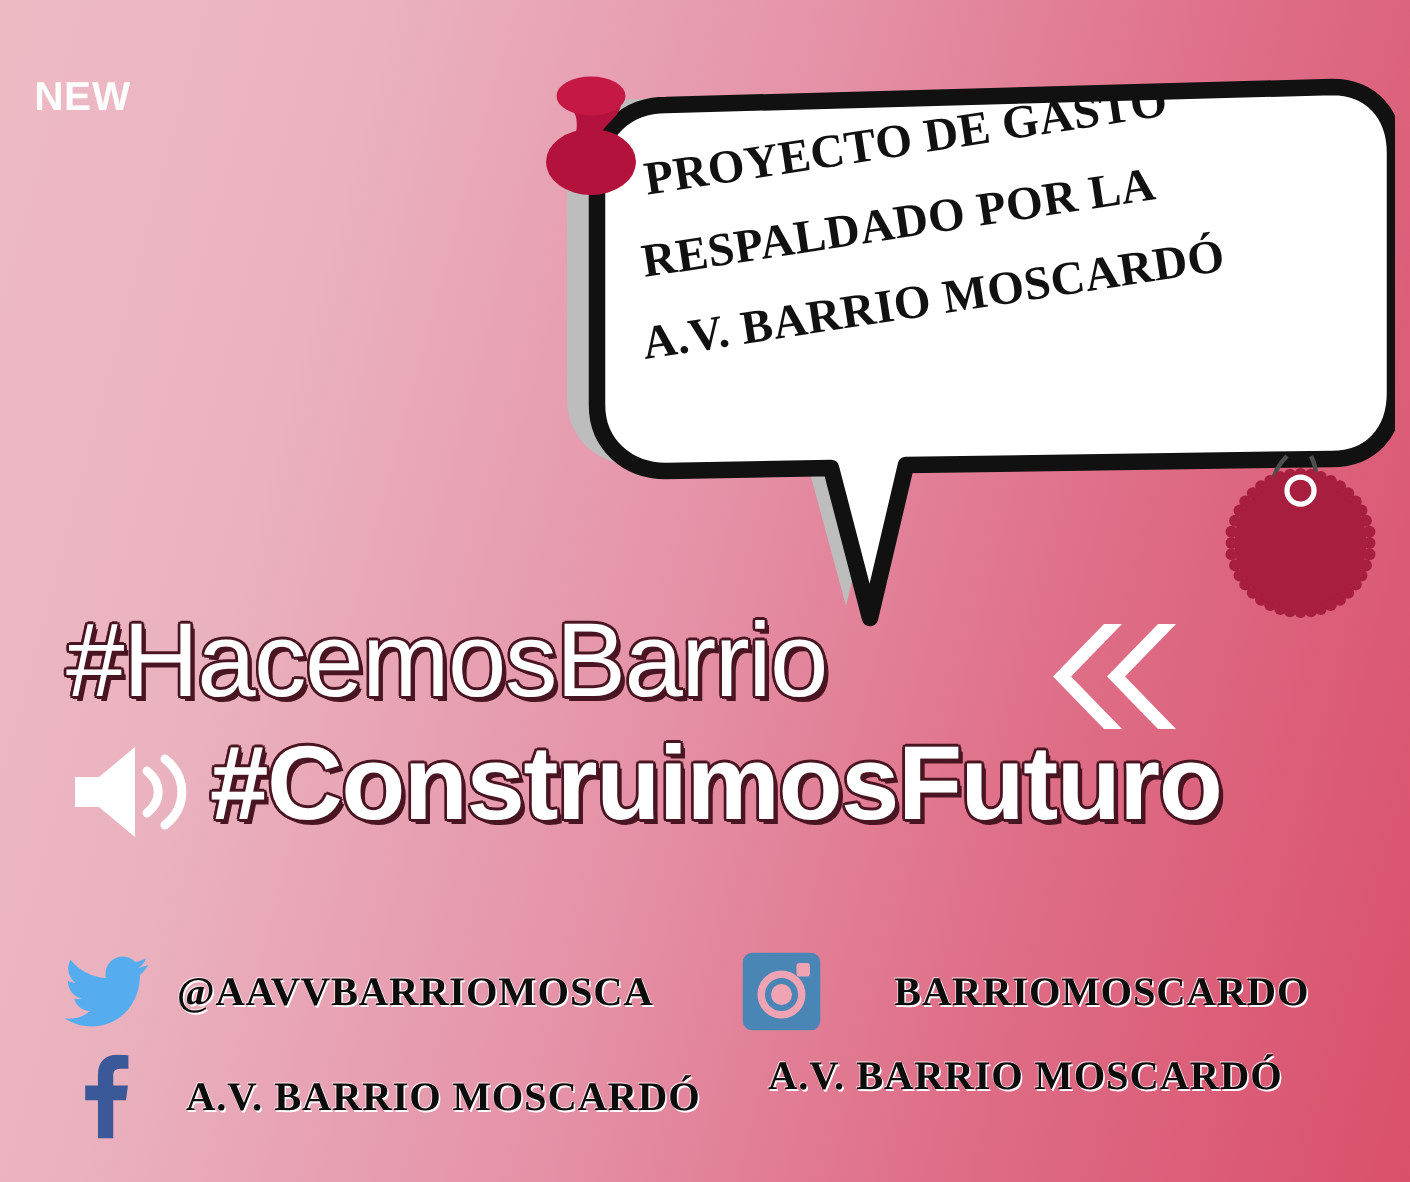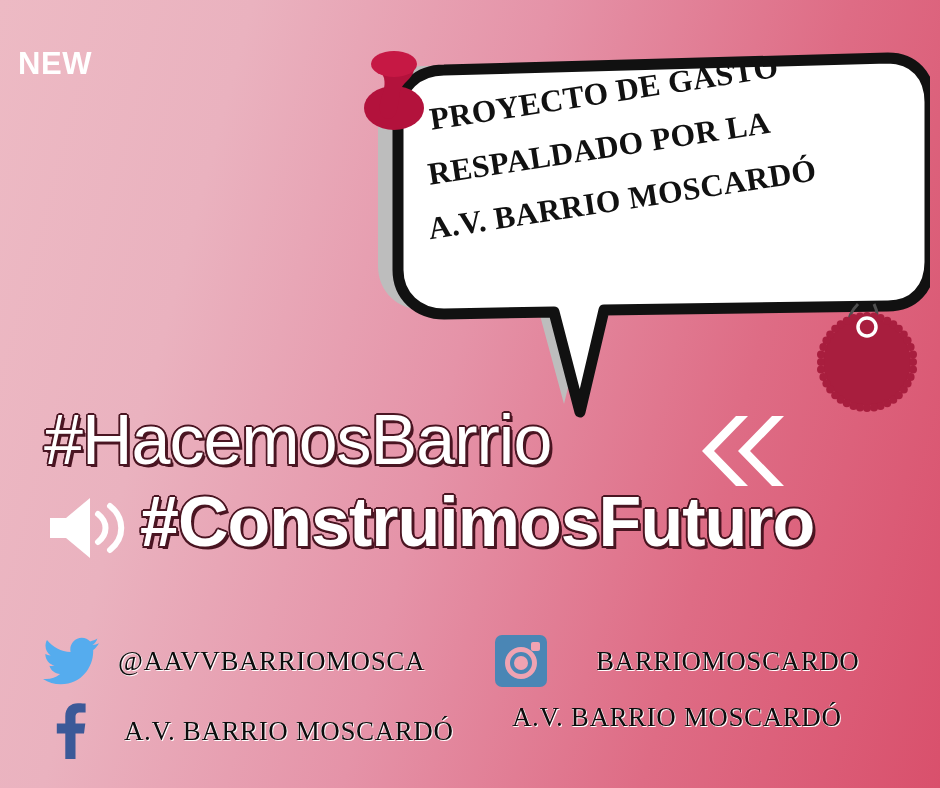--- a/index.html
+++ b/index.html
@@ -118,21 +118,21 @@
     width: 110px;
     height: 112px;
     display: flex;
     align-items: center;
     justify-content: center;
     padding-top: 16px;
     box-sizing: border-box;
     color: #ffffff;
     font-family: "Liberation Sans", sans-serif;
     font-weight: bold;
-    font-size: 31px;
+    font-size: 27px;
     letter-spacing: 0.5px;
     pointer-events: none;
   }
 
   
   #hash1 {
     position: absolute;
     left: 44px;
     top: 405px;
     font-family: "Liberation Sans", sans-serif;
@@ -187,21 +187,21 @@
   .social-icon-box {
     width: 58px;
     height: 58px;
     flex: 0 0 58px;
     display: flex;
     align-items: center;
     justify-content: center;
   }
   .social-label {
     font-family: "Liberation Serif", serif;
-    font-weight: normal;
+    font-weight: bold;
     font-size: 27px;
     color: #0c0c0c;
     letter-spacing: 0.6px;
     white-space: nowrap;
     text-shadow: 1px 1px 0 #ffffff, -0.5px -0.5px 0 rgba(255,255,255,0.7);
   }
   #row-tw  { left: 42px;  top: 632px; }
   #row-fb  { left: 42px;  top: 702px; }
   #row-ig  { left: 492px; top: 632px; gap: 24px; }
   #row-yt  { left: 492px; top: 702px; }

